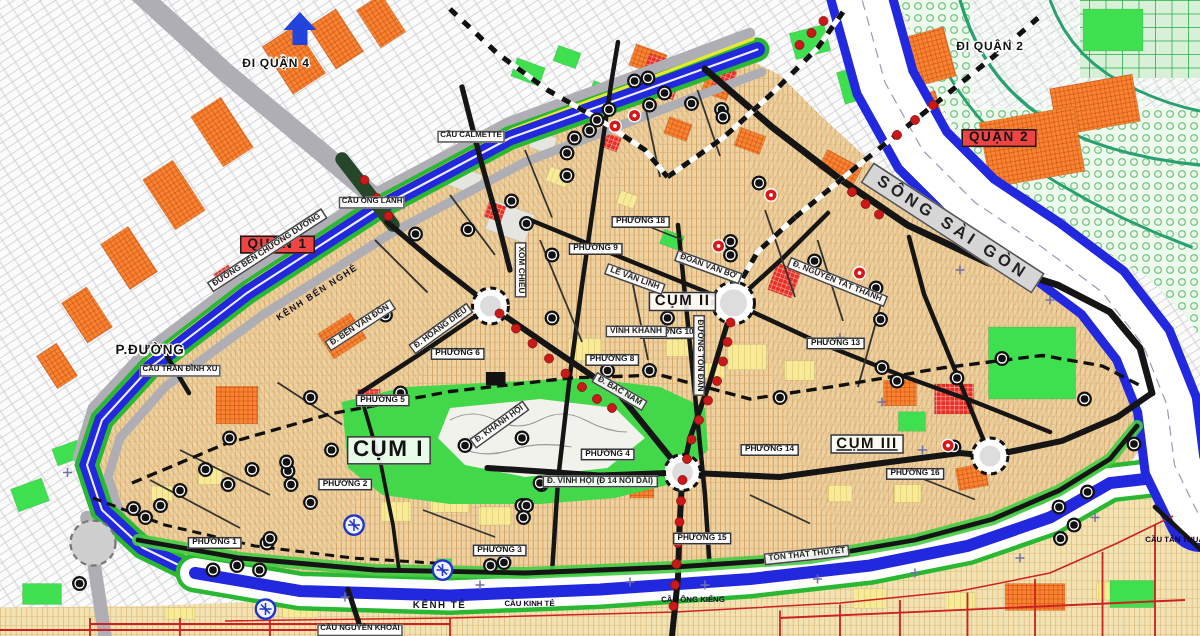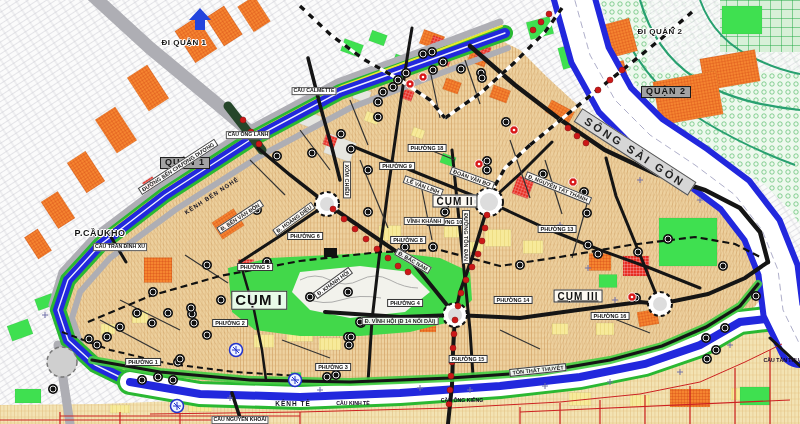--- a/index.html
+++ b/index.html
@@ -4,21 +4,21 @@
 <style>
   html,body{margin:0;padding:0;background:#222;}
   #map-stage{position:relative;width:800px;height:424px;overflow:hidden;
     font-family:"Liberation Sans",sans-serif;background:#fbfbfb;}
   #map-base{position:absolute;left:0;top:0;}
   #label-layer{position:absolute;left:0;top:0;width:800px;height:424px;pointer-events:none;}
   .lbl{position:absolute;white-space:nowrap;color:#111;
     transform:translate(-50%,-50%) rotate(var(--r,0deg));line-height:1.1;}
   .halo{text-shadow:-1px 0 #fff,1px 0 #fff,0 -1px #fff,0 1px #fff,1px 1px #fff,-1px -1px #fff;}
   .plain-bold{font-weight:bold;letter-spacing:.5px;}
-  .boxed-lg{font-weight:bold;background:#a3a3a3;border:1.2px solid #1a1a1a;padding:0px 4px;letter-spacing:1px;}
+  .boxed-lg{font-weight:bold;background:#ef4444;border:1.2px solid #1a1a1a;padding:0px 4px;letter-spacing:1px;}
   .cum{font-weight:bold;background:rgba(255,255,255,.88);border:1px solid #333;padding:0 3px;letter-spacing:1px;}
   .ward{font-weight:bold;font-size:5.5px;background:#fff;border:.5px solid #333;padding:0 2px;color:#111;}
   .street{font-weight:bold;font-size:5.5px;background:rgba(255,255,255,.93);border:.5px solid #444;padding:0 2px;color:#222;}
   .bridge{font-size:5.2px;font-weight:bold;background:#fff;border:.5px solid #555;padding:0 1px;color:#111;}
   .plain-tiny{font-size:5.2px;font-weight:bold;color:#102;}
   .canal-lbl{font-weight:bold;color:#112;letter-spacing:1px;}
   .river-band{font-weight:bold;background:#d6d6d6;border:1px solid #555;
     padding:1px 8px;letter-spacing:3px;color:#222;}
 </style>
 </head>
@@ -646,25 +646,25 @@
         <path d="M42,315H48 M45,312V318" stroke="#7070a8" stroke-width="1"></path>
         <path d="M727,345H733 M730,342V348" stroke="#7070a8" stroke-width="1"></path>
         <path d="M227,398H233 M230,395V401" stroke="#7070a8" stroke-width="1"></path>
         <path d="M677,372H683 M680,369V375" stroke="#7070a8" stroke-width="1"></path>
       </g>
 <rect x="324" y="248" width="13" height="9" fill="#111"></rect>
 <polygon points="195,30 205,30 205,20 211,20 200,8 189,20 195,20" fill="#2244dd"></polygon>
 </svg>
 
 <div id="label-layer">
-      <div class="lbl plain-bold halo" style="left: 184px; top: 43px; font-size: 8px; --r: 0deg;">ĐI QUẬN 1</div>
+      <div class="lbl plain-bold halo" style="left: 184px; top: 43px; font-size: 8px; --r: 0deg;">ĐI QUẬN 4</div>
       <div class="lbl plain-bold halo" style="left: 660px; top: 32px; font-size: 8px; --r: 0deg;">ĐI QUẬN 2</div>
       <div class="lbl boxed-lg" style="left: 185px; top: 163px; font-size: 9px; --r: 0deg;">QUẬN 1</div>
       <div class="lbl boxed-lg" style="left: 666px; top: 92px; font-size: 9px; --r: 0deg;">QUẬN 2</div>
-      <div class="lbl plain-bold halo" style="left: 100px; top: 234px; font-size: 9px; --r: 0deg;">P.CẦUKHO</div>
+      <div class="lbl plain-bold halo" style="left: 100px; top: 234px; font-size: 9px; --r: 0deg;">P.ĐƯỜNG</div>
       <div class="lbl cum" style="left: 259px; top: 300px; font-size: 15px; --r: 0deg;">CỤM I</div>
       <div class="lbl cum" style="left: 455px; top: 201px; font-size: 10px; text-align: right; --r: 0deg;">CỤM II</div>
       <div class="lbl cum" style="left: 578px; top: 296px; font-size: 10px; text-decoration: underline; --r: 0deg;">CỤM III</div>
       <div class="lbl river-band" style="left: 635px; top: 152px; font-size: 11px; --r: 33deg;">SÔNG SÀI GÒN</div>
       <div class="lbl canal-lbl" style="left: 212px; top: 196px; font-size: 6px; --r: -33deg;">KÊNH BẾN NGHÉ</div>
       <div class="lbl canal-lbl" style="left: 293px; top: 404px; font-size: 6.5px; --r: 0deg;">KÊNH TẺ</div>
       <div class="lbl ward" style="left: 143px; top: 362px; font-size: 5.5px; --r: 0deg;">PHƯỜNG 1</div>
       <div class="lbl ward" style="left: 230px; top: 323px; font-size: 5.5px; --r: 0deg;">PHƯỜNG 2</div>
       <div class="lbl ward" style="left: 333px; top: 367px; font-size: 5.5px; --r: 0deg;">PHƯỜNG 3</div>
       <div class="lbl ward" style="left: 405px; top: 303px; font-size: 5.5px; --r: 0deg;">PHƯỜNG 4</div>

